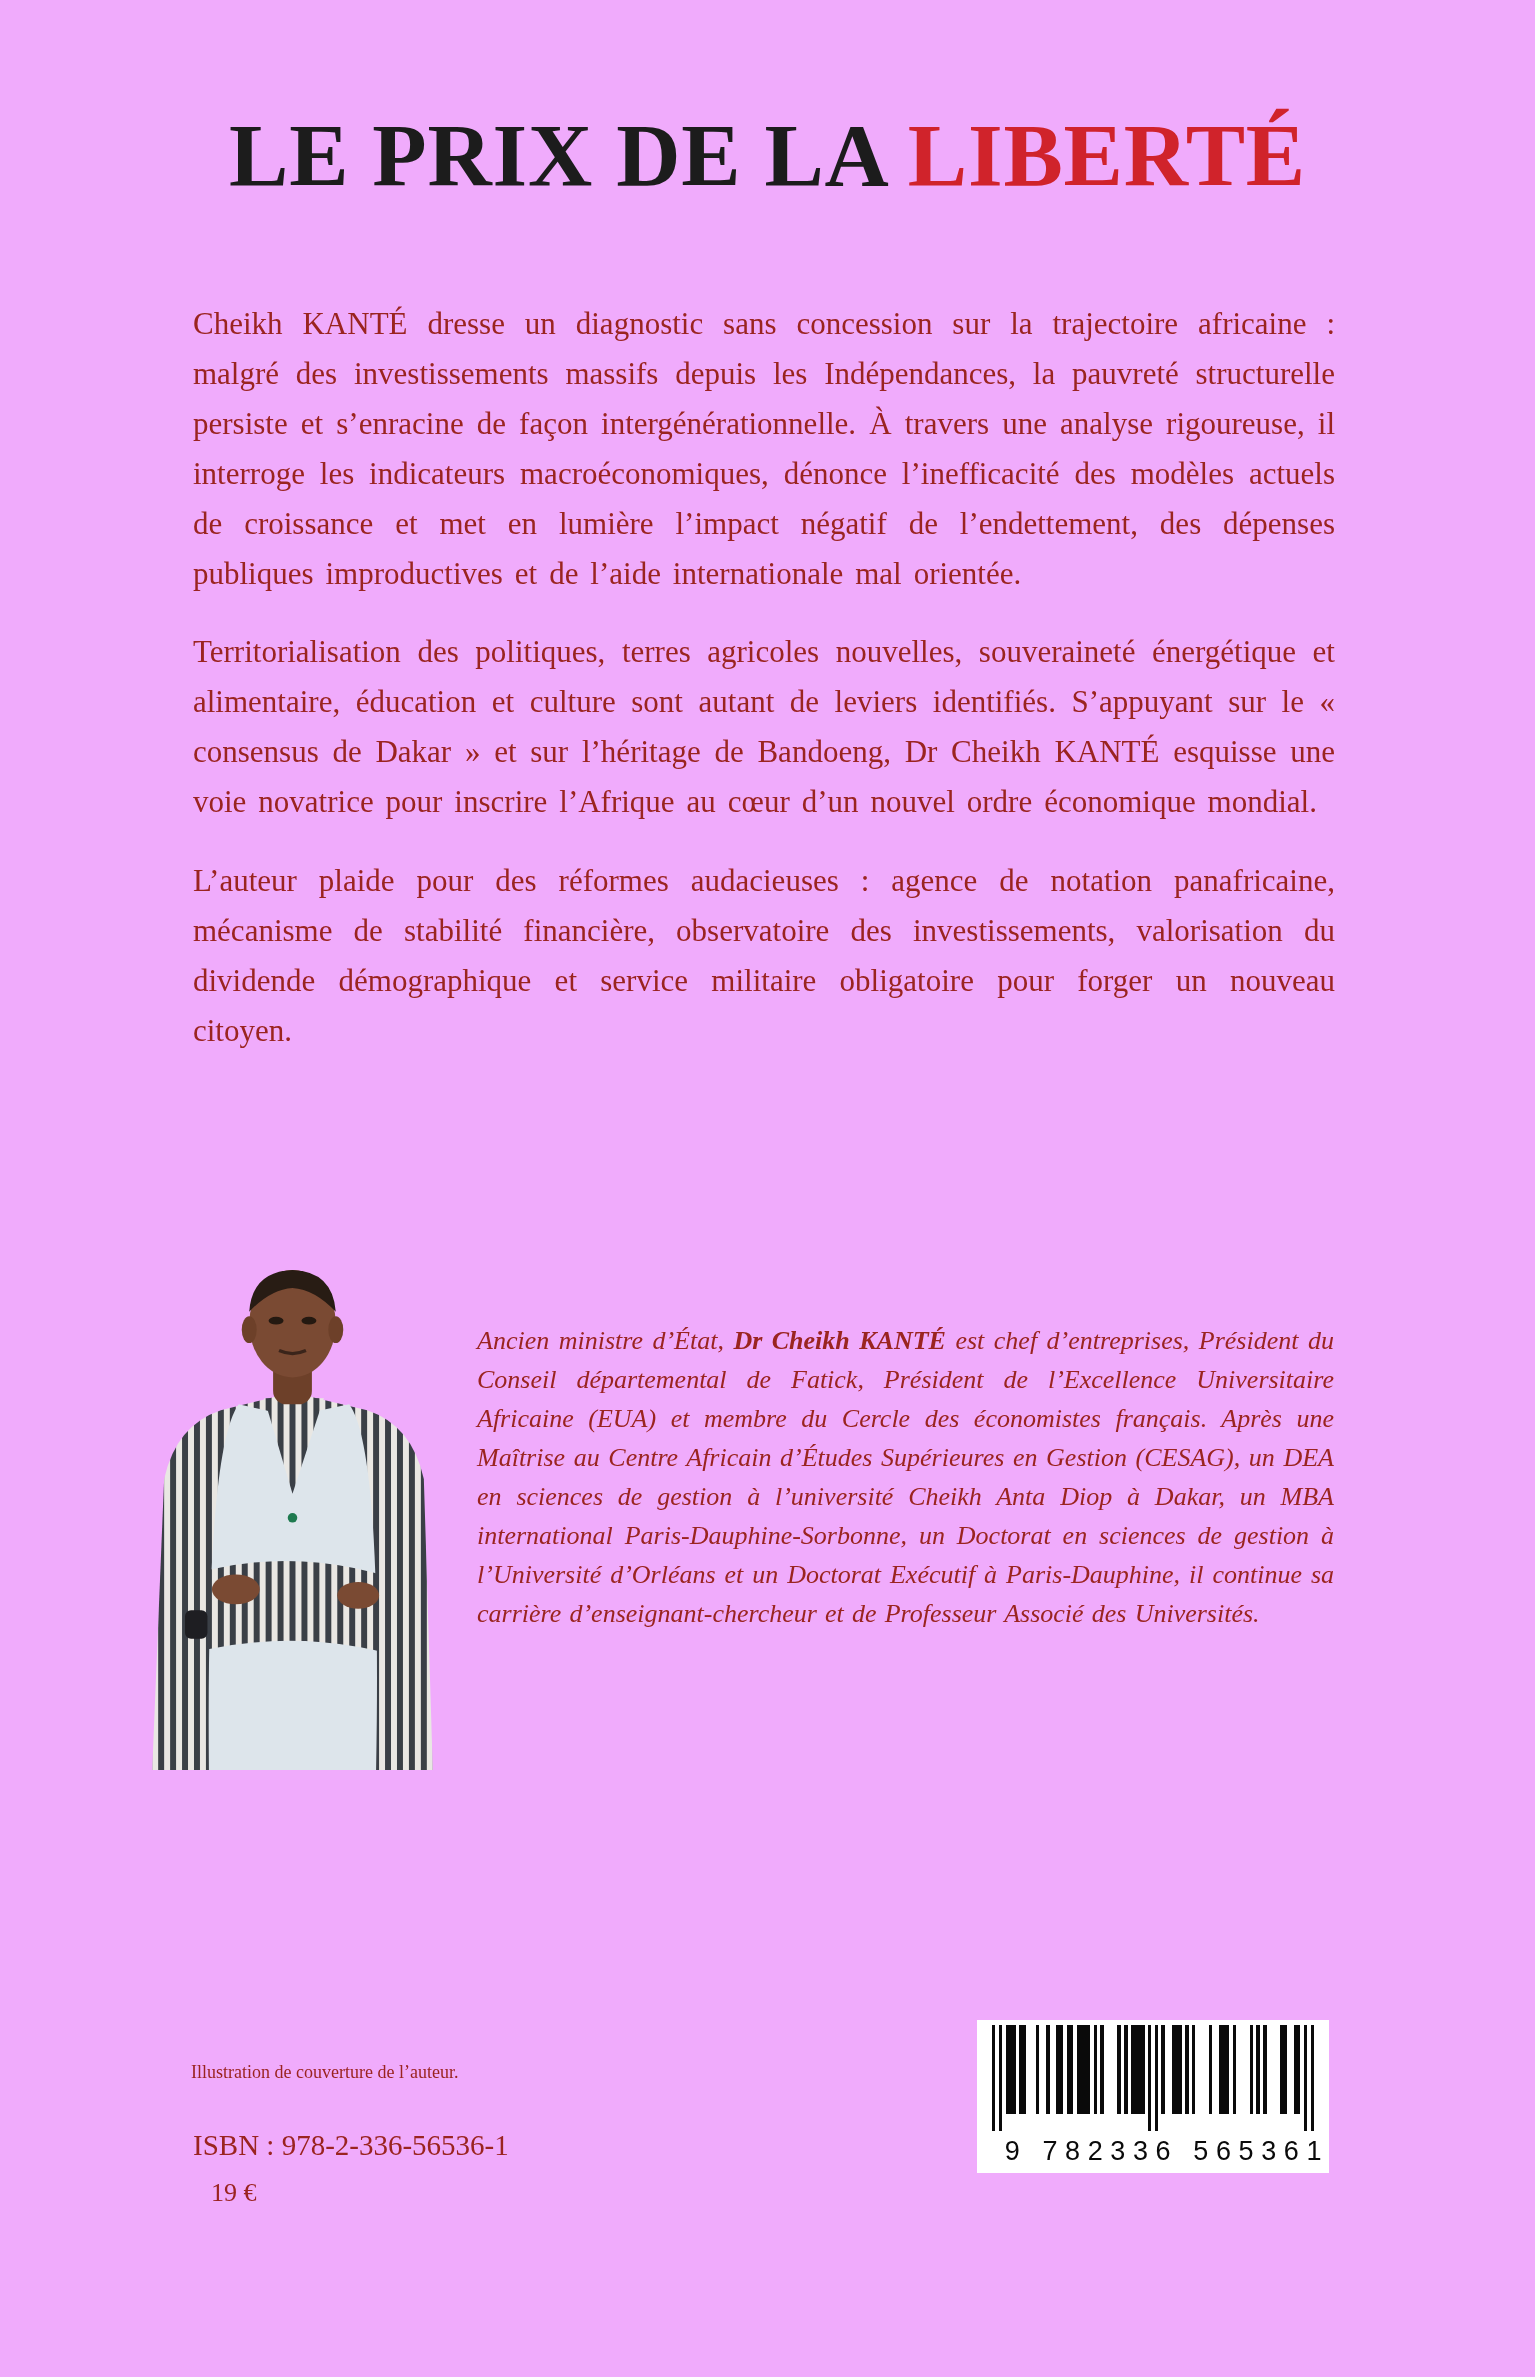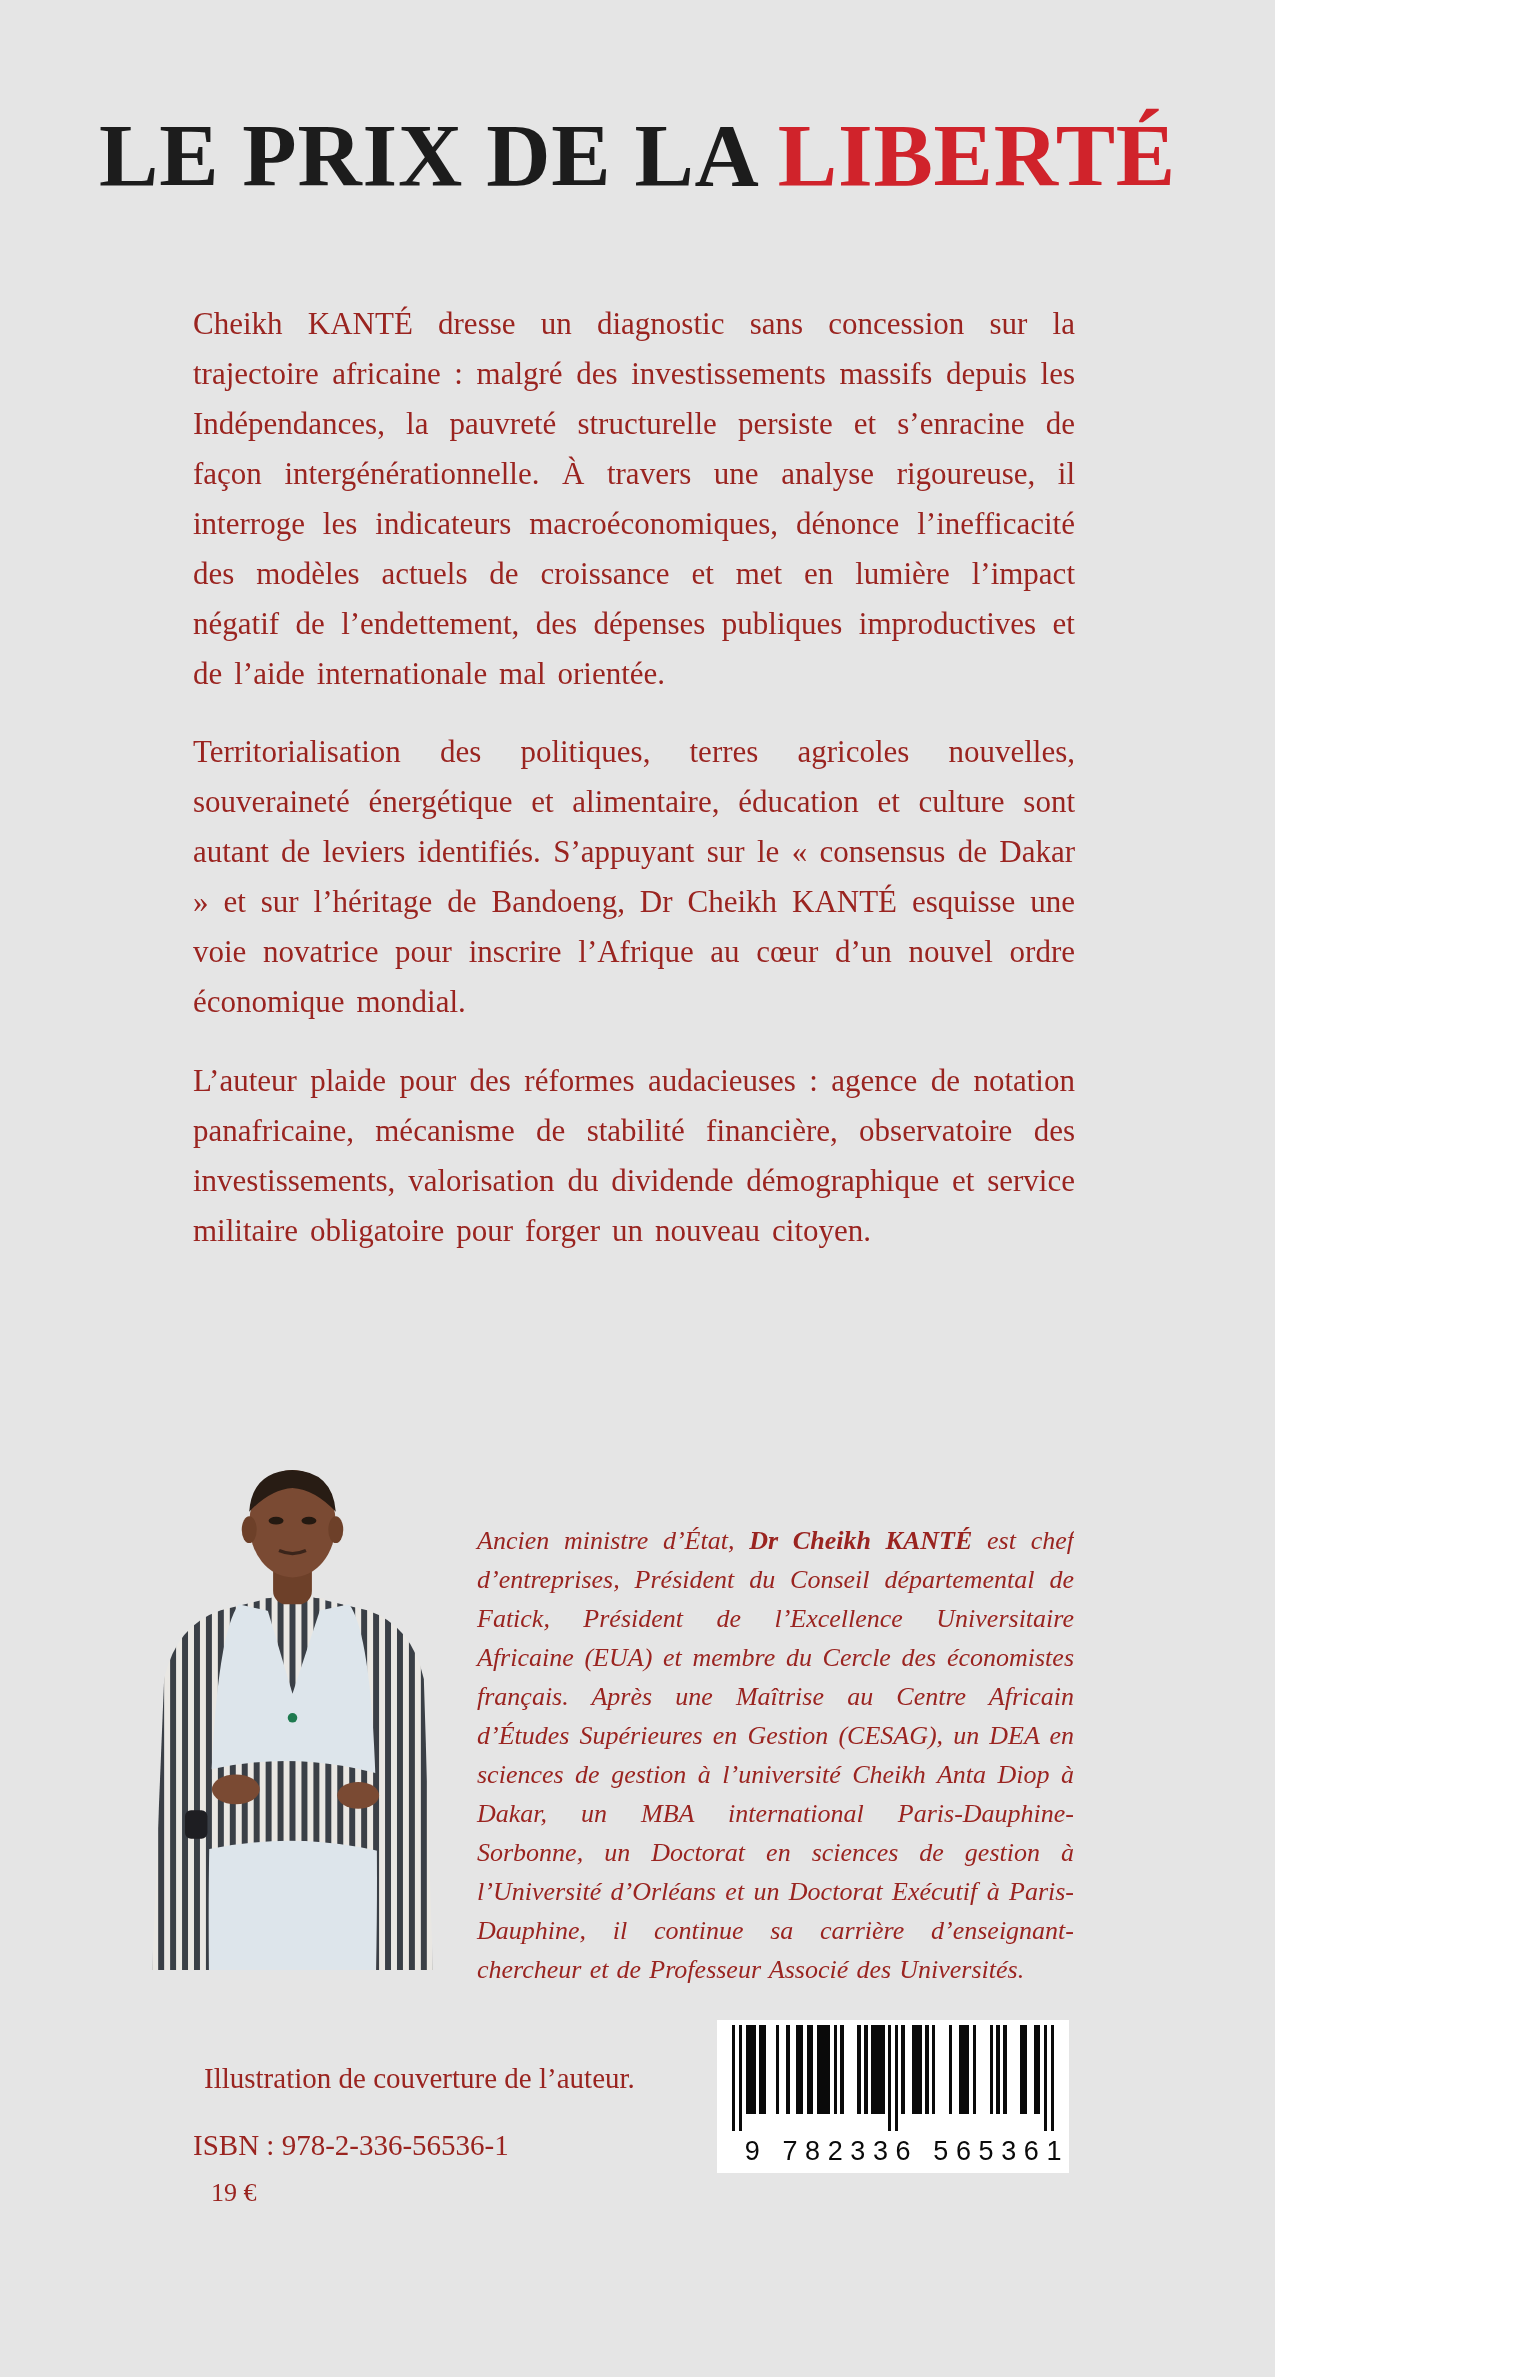--- a/index.html
+++ b/index.html
@@ -1,20 +1,20 @@
 <!DOCTYPE html>
 <html lang="fr" style="font-size:13.4px"><head>
 <meta charset="utf-8">
 <style>
   html, body { margin: 0; padding: 0; background: #ffffff; }
   .page {
     position: relative;
-    width: 1275px;
+    width: 1535px;
     height: 2377px;
-    background: #e5e5e5;
+    background: #f0abfc;
     font-family: "Liberation Serif", serif;
     overflow: hidden;
   }
   
   .title {
     margin: 0;
     padding-top: 107px;
     text-align: center;
     font-size: 89px;
     line-height: 1.1;
@@ -58,23 +58,23 @@
     font-style: italic;
     text-align: justify;
     word-spacing: 1.7px;
     color: #9a2420;
   }
   .bio-text .bio-name { font-weight: 700; }
 
   
   .credit-line {
     position: absolute;
-    left: 204px;
+    left: 191px;
     top: 2062px;
-    font-size: 29px;
+    font-size: 18px;
     color: #9a2420;
   }
   .isbn-line {
     position: absolute;
     left: 193px;
     top: 2129px;
     font-size: 29px;
     color: #9a2420;
   }
   .price-line {

